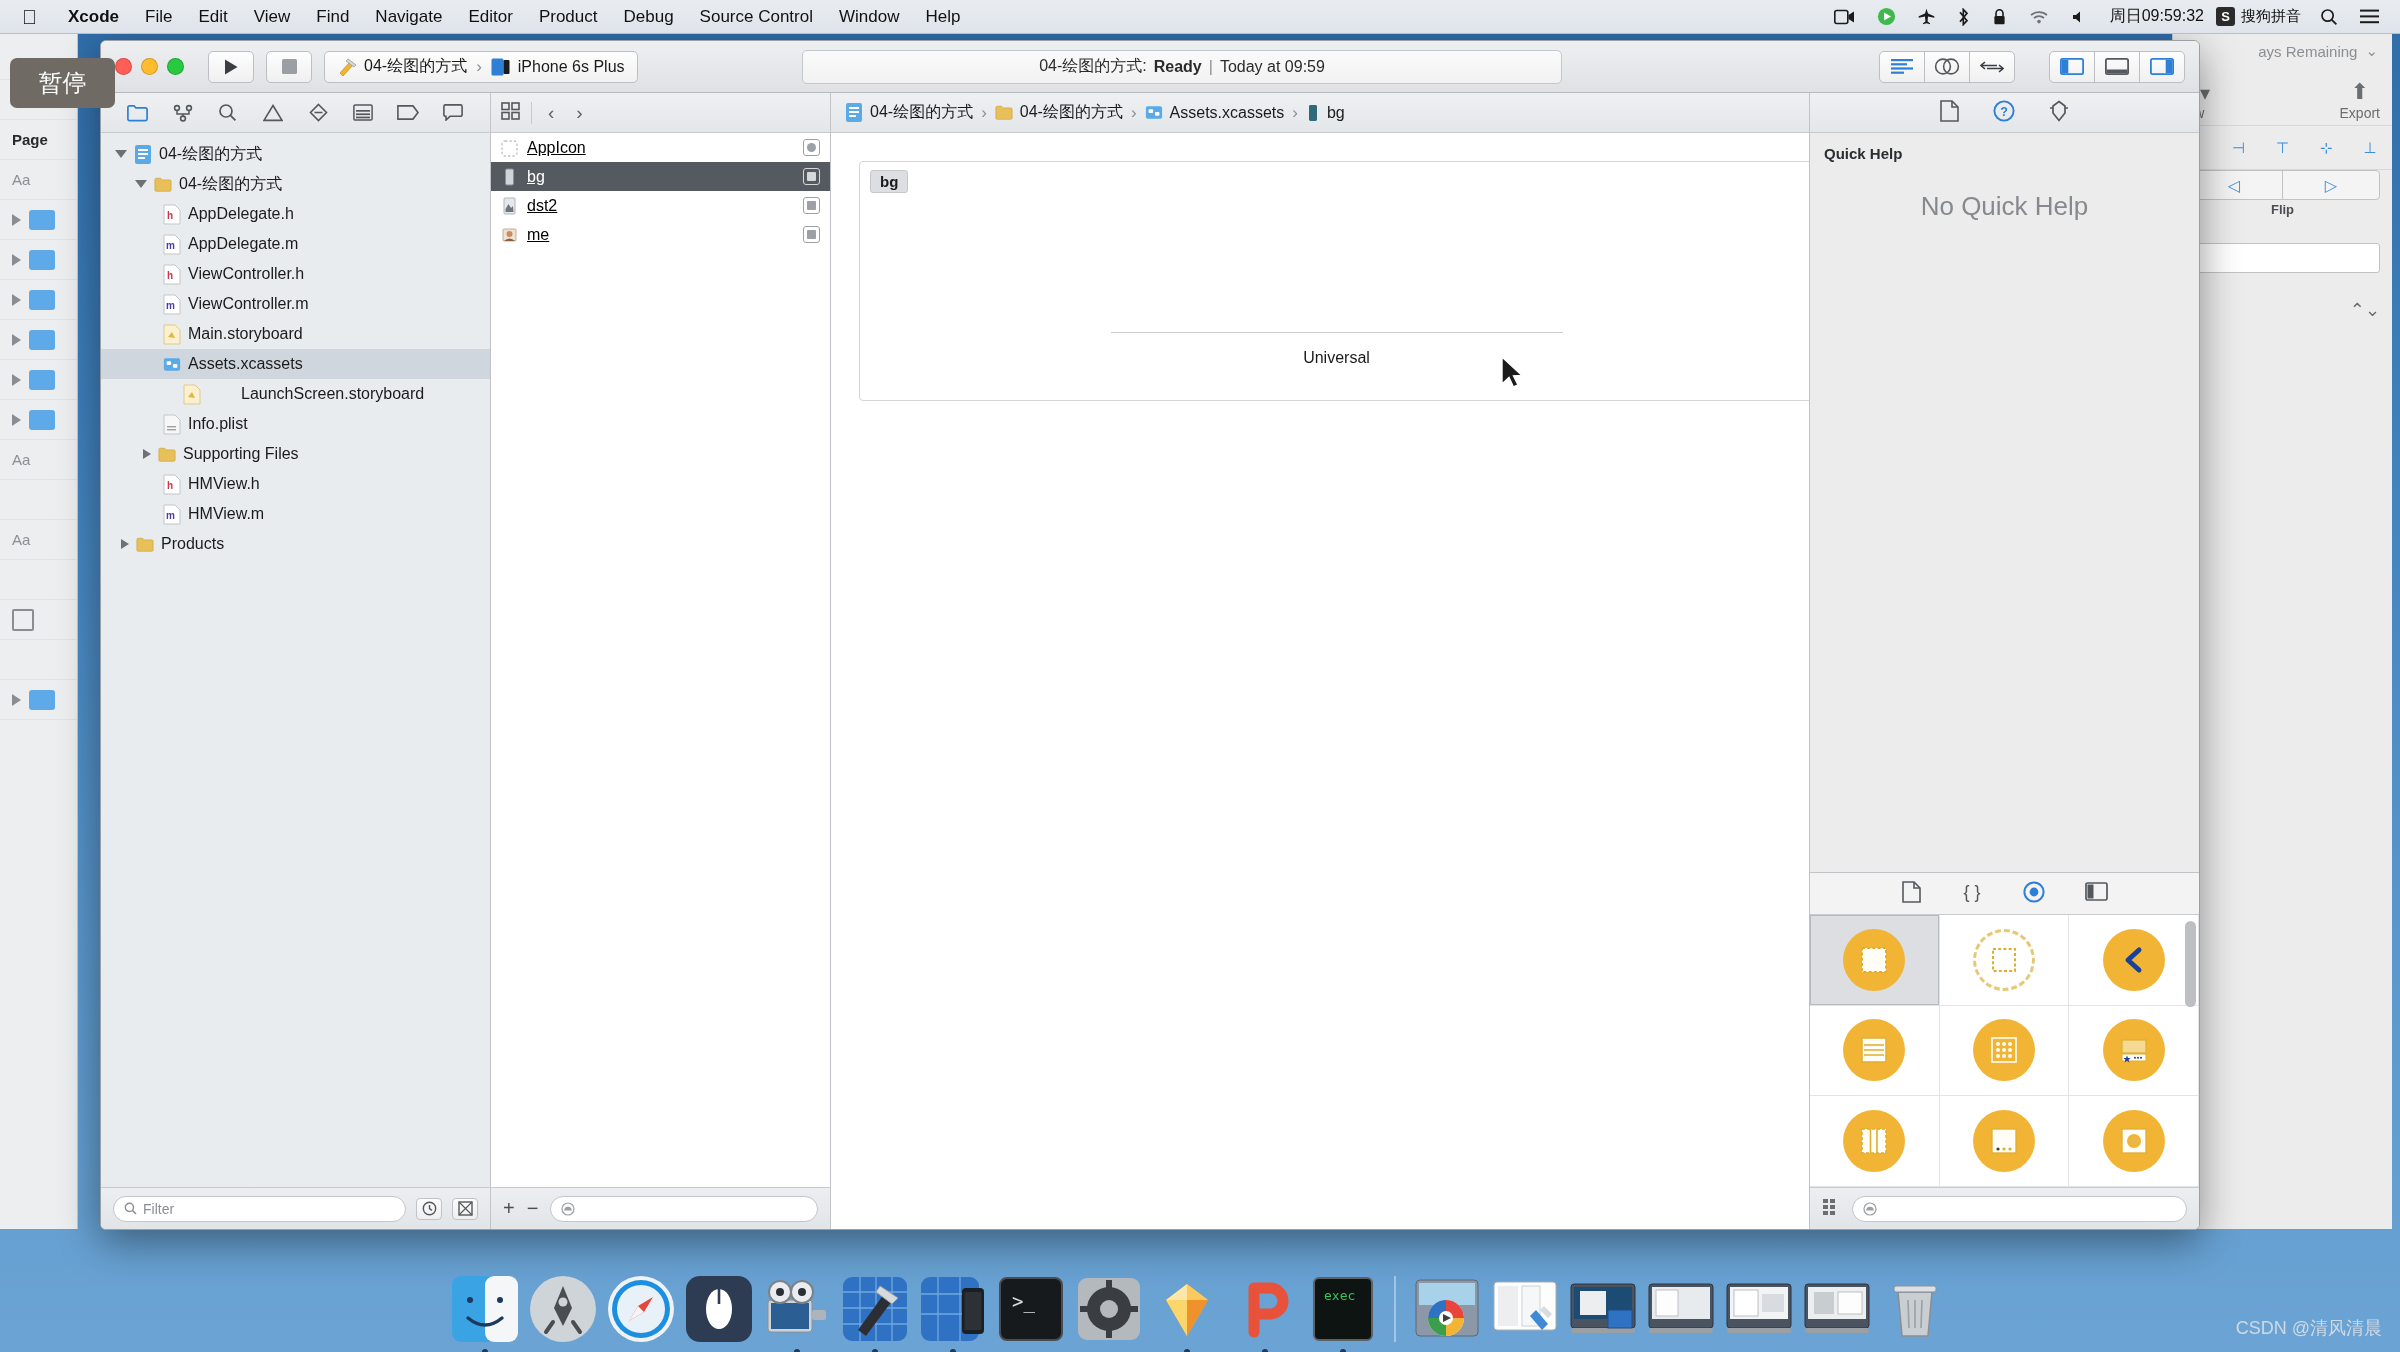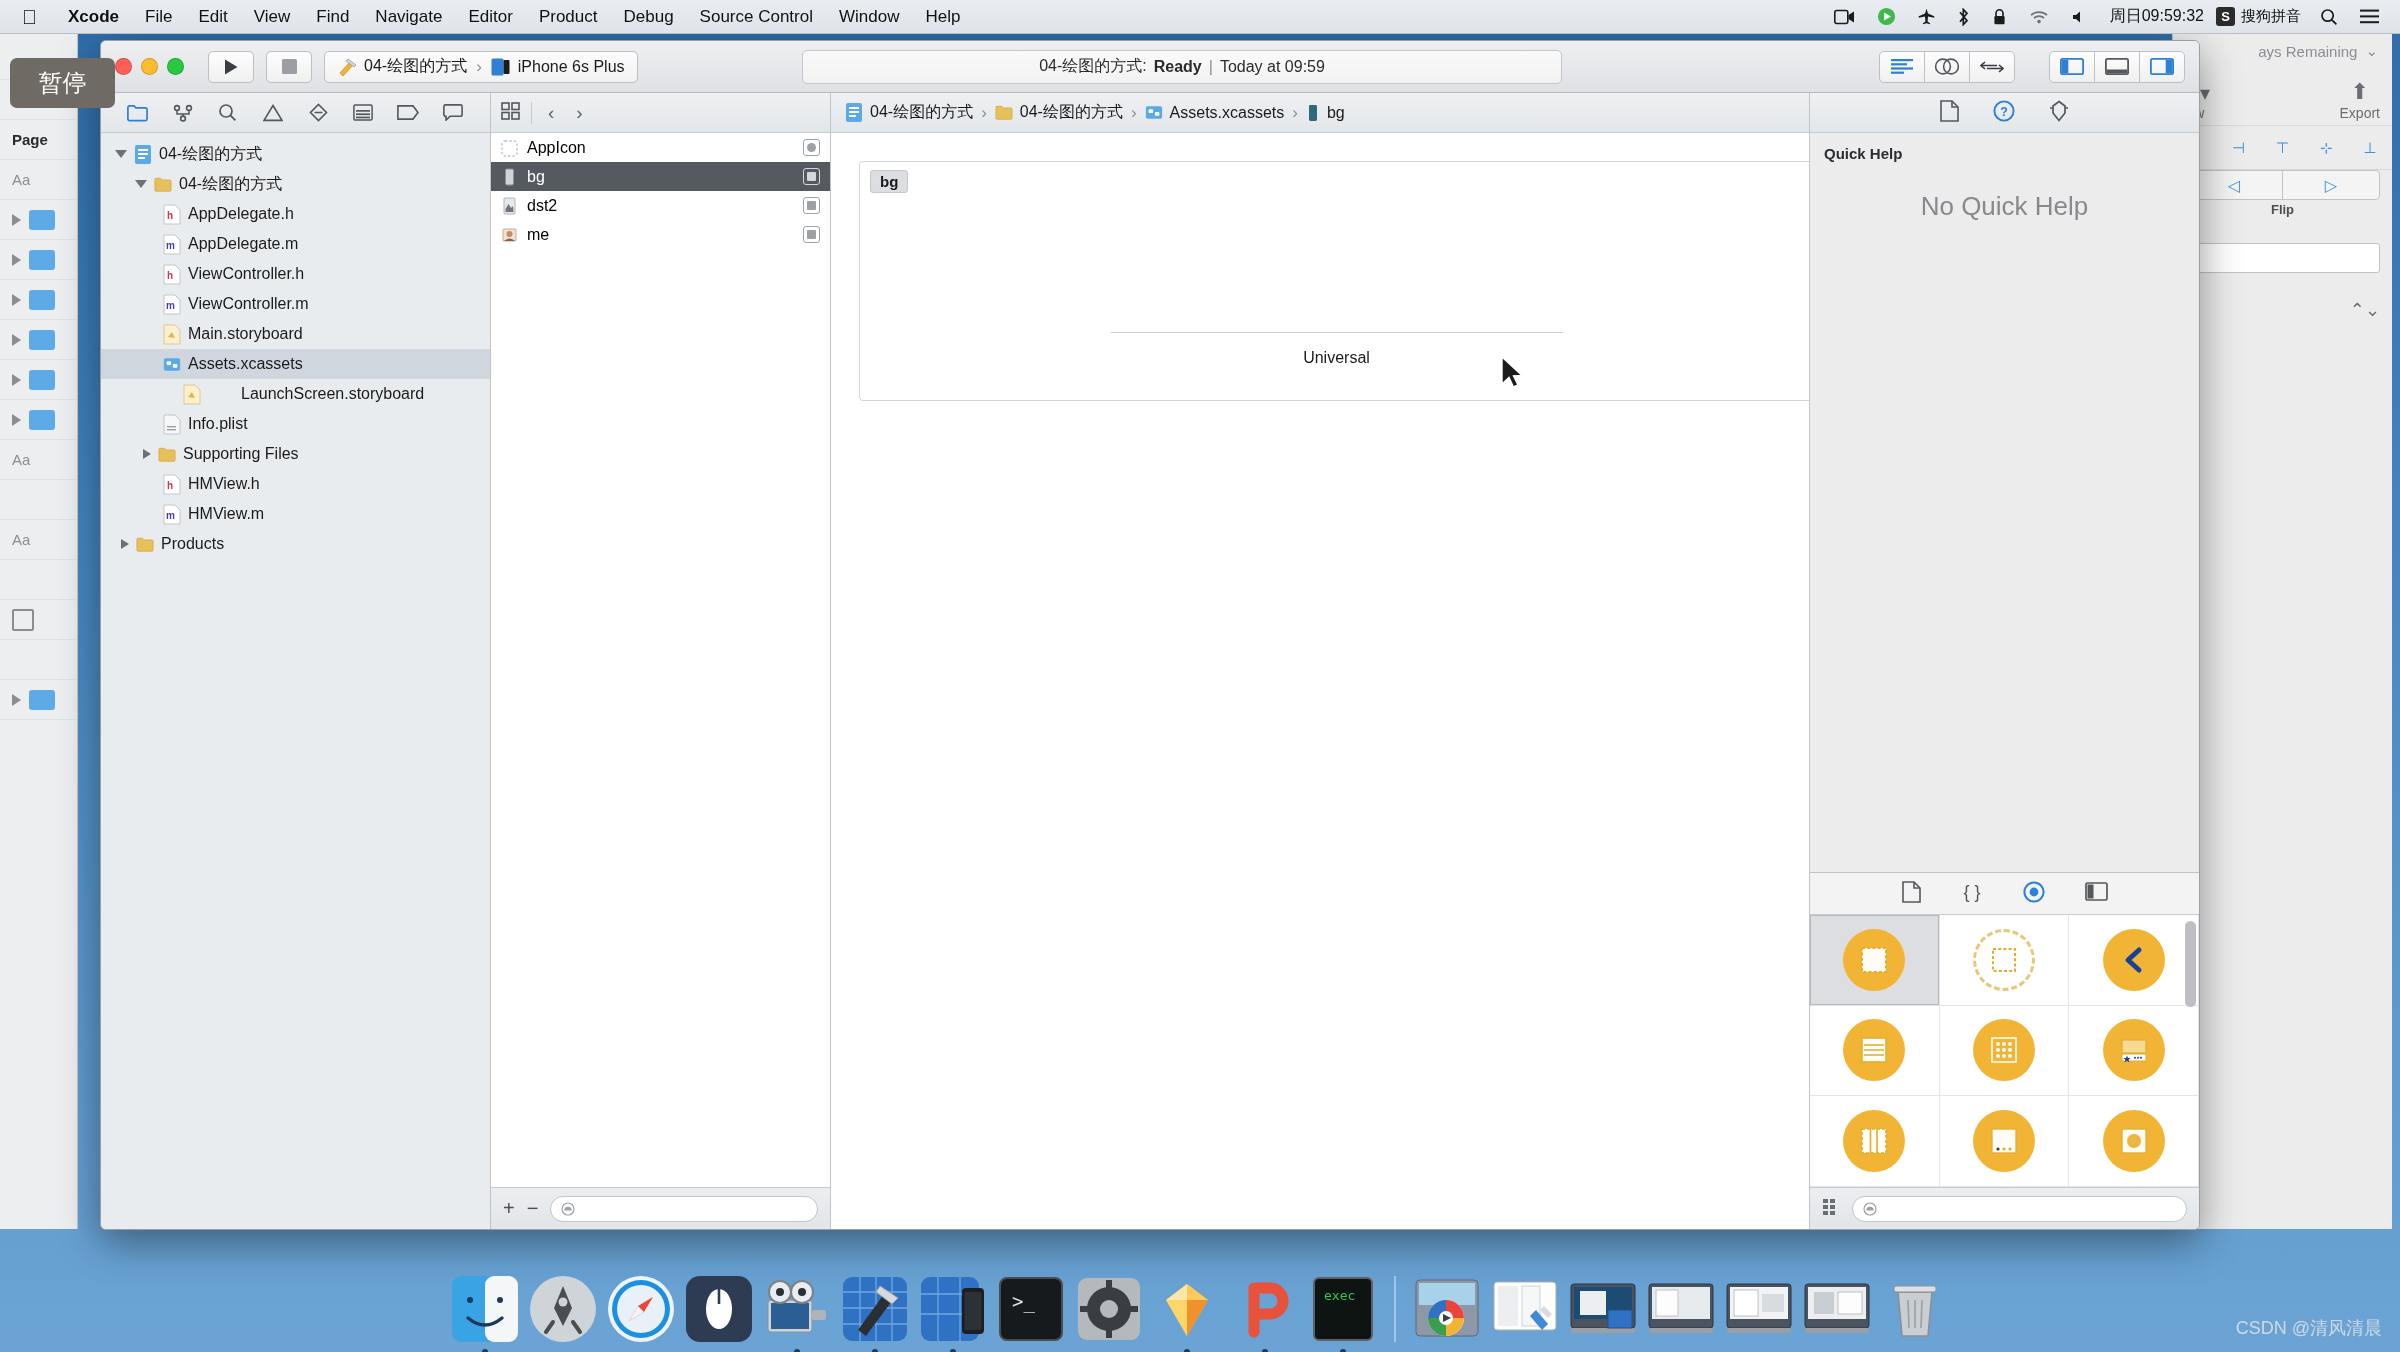--- a/index.html
+++ b/index.html
@@ -122,21 +122,21 @@
       display:flex;align-items:center;justify-content:center;}
 
   
   #assetlist { width:340px; background:#fff; border-right:1px solid #c0c4c8; display:flex;flex-direction:column;}
   #al-top { height:40px; display:flex; align-items:center; gap:10px; padding:0 10px;
     background:linear-gradient(180deg,#eef0f2,#e4e7ea); border-bottom:1px solid #c6cacd; }
   #al-rows { flex:1; font-size:16px; }
   .arow { height:29px; display:flex;align-items:center; gap:9px; padding:0 10px; }
   .arow.sel { background:#555a60; color:#fff; }
   .a-thumb { width:17px;height:20px; flex:none; }
-  .a-name { flex:1; }
+  .a-name { flex:1;text-decoration:underline; }
   .a-badge { width:17px;height:17px; border:1.6px solid #9da1a6; border-radius:3px; position:relative;}
   .arow.sel .a-badge { border-color:#d5d8db; }
   .a-badge i { position:absolute; inset:3px; background:#9da1a6; border-radius:1px;}
   .arow.sel .a-badge i { background:#d5d8db; }
   #al-foot { height:42px; border-top:1px solid #c6cacd; background:linear-gradient(180deg,#eceef1,#e2e5e8);
       display:flex;align-items:center;gap:12px;padding:0 12px; font-size:20px; color:#4a4d51;}
 
   
   #editor { flex:1; background:#fff; display:flex; flex-direction:column; min-width:0;}
   #ed-crumbs { height:40px; display:flex;align-items:center;gap:6px;padding:0 14px; font-size:16px; color:#1b1b1b;
@@ -609,20 +609,41 @@
         </div>
         <div class="tr" style="padding-left:20px;">
           <span class="tri"></span>
           <svg class="fic" viewBox="0 0 20 17">
               <path d="M1 3 a1.4 1.4 0 0 1 1.4-1.4 H7.4 l1.6 1.8 H17.6 A1.4 1.4 0 0 1 19 4.8 V14.6 A1.4 1.4 0 0 1 17.6 16 H2.4 A1.4 1.4 0 0 1 1 14.6 Z" fill="#e8c05a" stroke="#cfa63f" stroke-width="0.8"></path>
             </svg>
           <span>Products</span>
         </div>
       </div>
 
+      <div id="nav-foot">
+        <div class="filter-pill">
+          <svg width="13" height="13" viewBox="0 0 13 13">
+              <circle cx="5.4" cy="5.4" r="4.1" fill="none" stroke="#8b8f94" stroke-width="1.4"></circle>
+              <line x1="8.4" y1="8.4" x2="12" y2="12" stroke="#8b8f94" stroke-width="1.5"></line>
+            </svg>
+          <span>Filter</span>
+        </div>
+        <div class="circ-btn">
+          <svg width="15" height="15" viewBox="0 0 15 15">
+              <circle cx="7.5" cy="7.5" r="6.2" fill="none" stroke="#55585c" stroke-width="1.4"></circle>
+              <path d="M7.5 4 V7.6 L10 9.4" fill="none" stroke="#55585c" stroke-width="1.4"></path>
+            </svg>
+        </div>
+        <div class="circ-btn">
+          <svg width="15" height="15" viewBox="0 0 15 15">
+              <rect x="1" y="1" width="13" height="13" fill="none" stroke="#55585c" stroke-width="1.4"></rect>
+              <path d="M1 1 L14 14 M14 1 L1 14" stroke="#55585c" stroke-width="1.1"></path>
+            </svg>
+        </div>
+      </div>
     </div>
 
     <div id="assetlist">
       <div id="al-top">
         <span>
           <svg width="20" height="18" viewBox="0 0 20 18">
               <g fill="none" stroke="#54585d" stroke-width="1.6">
                 <rect x="1" y="1" width="7" height="6.5"></rect>
                 <rect x="11" y="1" width="7" height="6.5"></rect>
                 <rect x="1" y="10.5" width="7" height="6.5"></rect>

